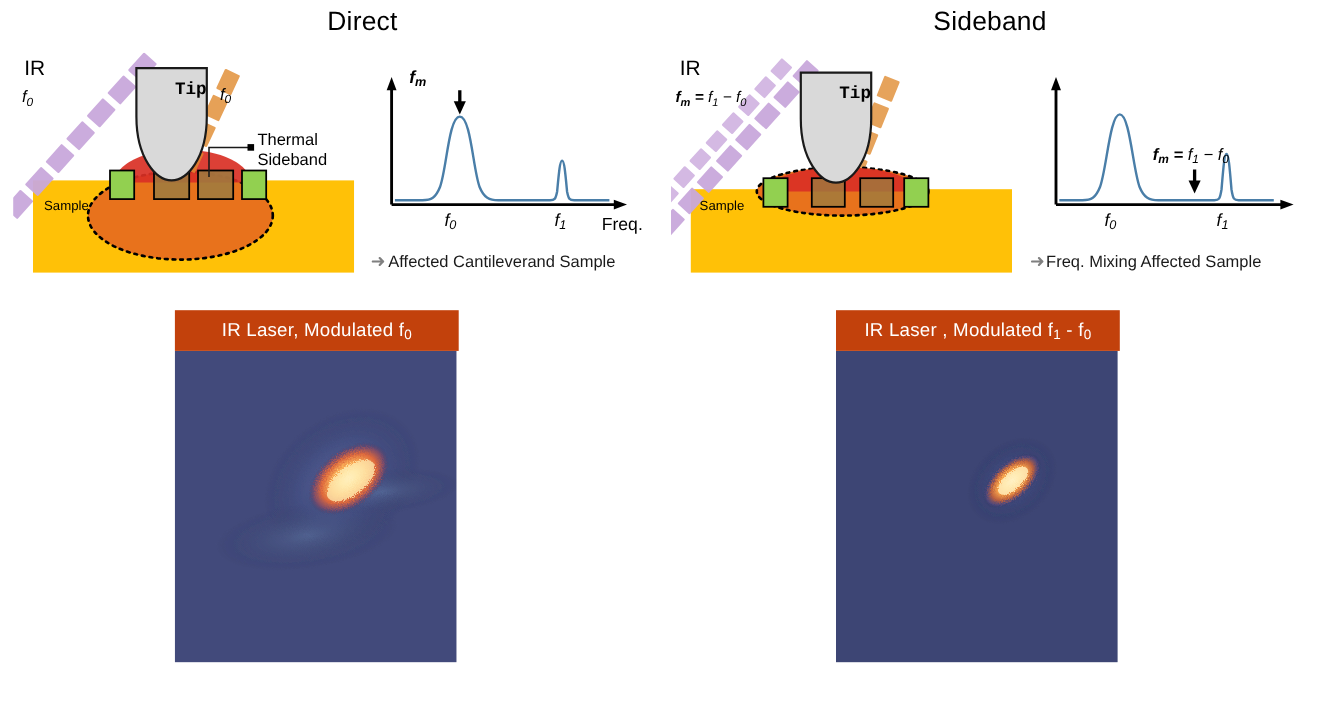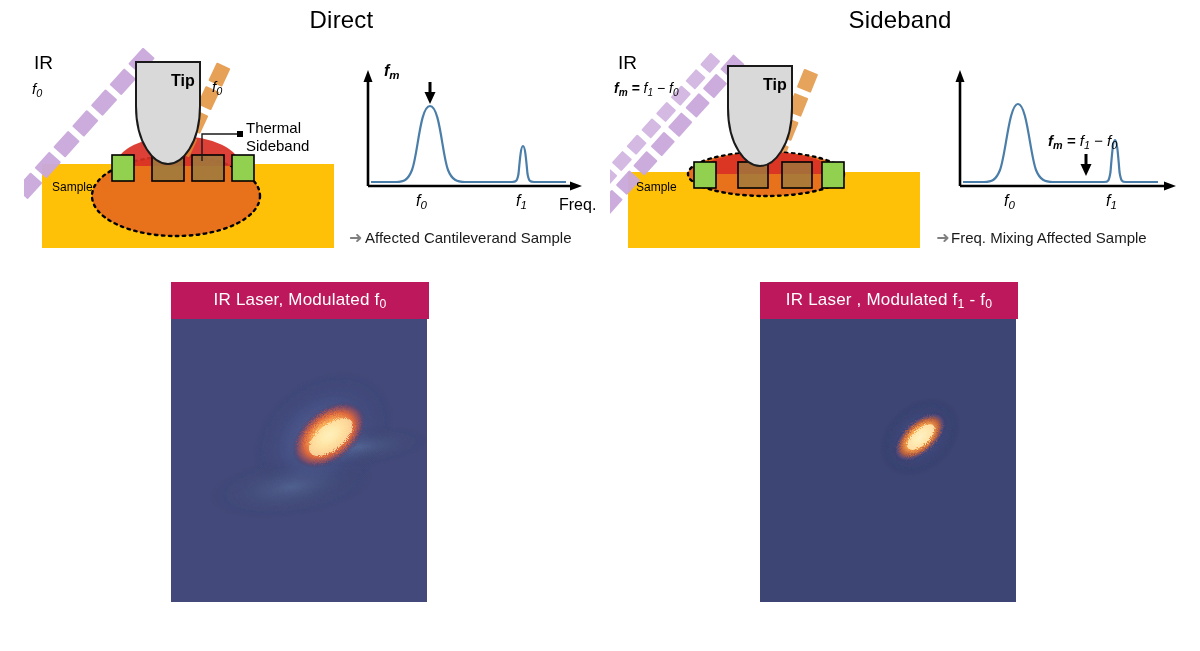--- a/index.html
+++ b/index.html
@@ -1,45 +1,45 @@
 <!DOCTYPE html>
 <html><head>
 <meta charset="utf-8">
 <style>
   html,body{margin:0;padding:0;background:#ffffff;}
   body{width:1200px;height:651px;position:relative;overflow:hidden;
        font-family:"Liberation Sans","DejaVu Sans",sans-serif;color:#000;}
   .panel{position:absolute;top:0;width:600px;height:651px;}
-  .panel.left{left:16px;padding-left:17px;}
+  .panel.left{left:4px;padding-left:17px;}
   .panel.right{left:600px;}
 
   .panel-title{position:absolute;top:6px;width:100%;text-align:center;
                font-size:24px;font-weight:400;letter-spacing:.2px;}
 
   
   .schematic{position:absolute;left:8px;top:48px;width:310px;height:200px;}
   .schematic svg{display:block;}
 
   .ir-label{position:absolute;font-size:19px;}
   .ir-sub{position:absolute;font-size:15px;font-style:italic;}
-  .tip-label{position:absolute;font-size:16px;font-weight:bold;}
+  .tip-label{position:absolute;font-size:16px;font-weight:bold;font-family:Liberation Mono, monospace;}
   .sample-label{position:absolute;font-size:12px;font-weight:normal;}
   .freq-side{position:absolute;font-size:15px;font-style:italic;}
   .thermal-label{position:absolute;font-size:15px;line-height:18px;}
   .excdet{position:absolute;font-size:15px;line-height:19px;}
 
   
   .spectrum{position:absolute;}
   .spectrum svg{display:block;}
   .spec-caption{position:absolute;font-size:15px;white-space:nowrap;color:#1a1a1a;}
   .arrow-bullet{display:inline-block;width:16px;color:#808080;font-size:16px;}
 
   
   .imgblock{position:absolute;}
-  .imgbar{background:#be185d;color:#fff;font-size:17px;
+  .imgbar{background:#c2410c;color:#fff;font-size:17px;
           padding:8px 0 9px 0;text-align:center;letter-spacing:.2px;}
   .afm{display:block;}
 
   sub{font-size:.72em;vertical-align:baseline;position:relative;bottom:-.28em;}
   .ital{font-style:italic;}
   .bolditalic{font-style:italic;font-weight:bold;}
 </style>
 </head>
 <body>
 

